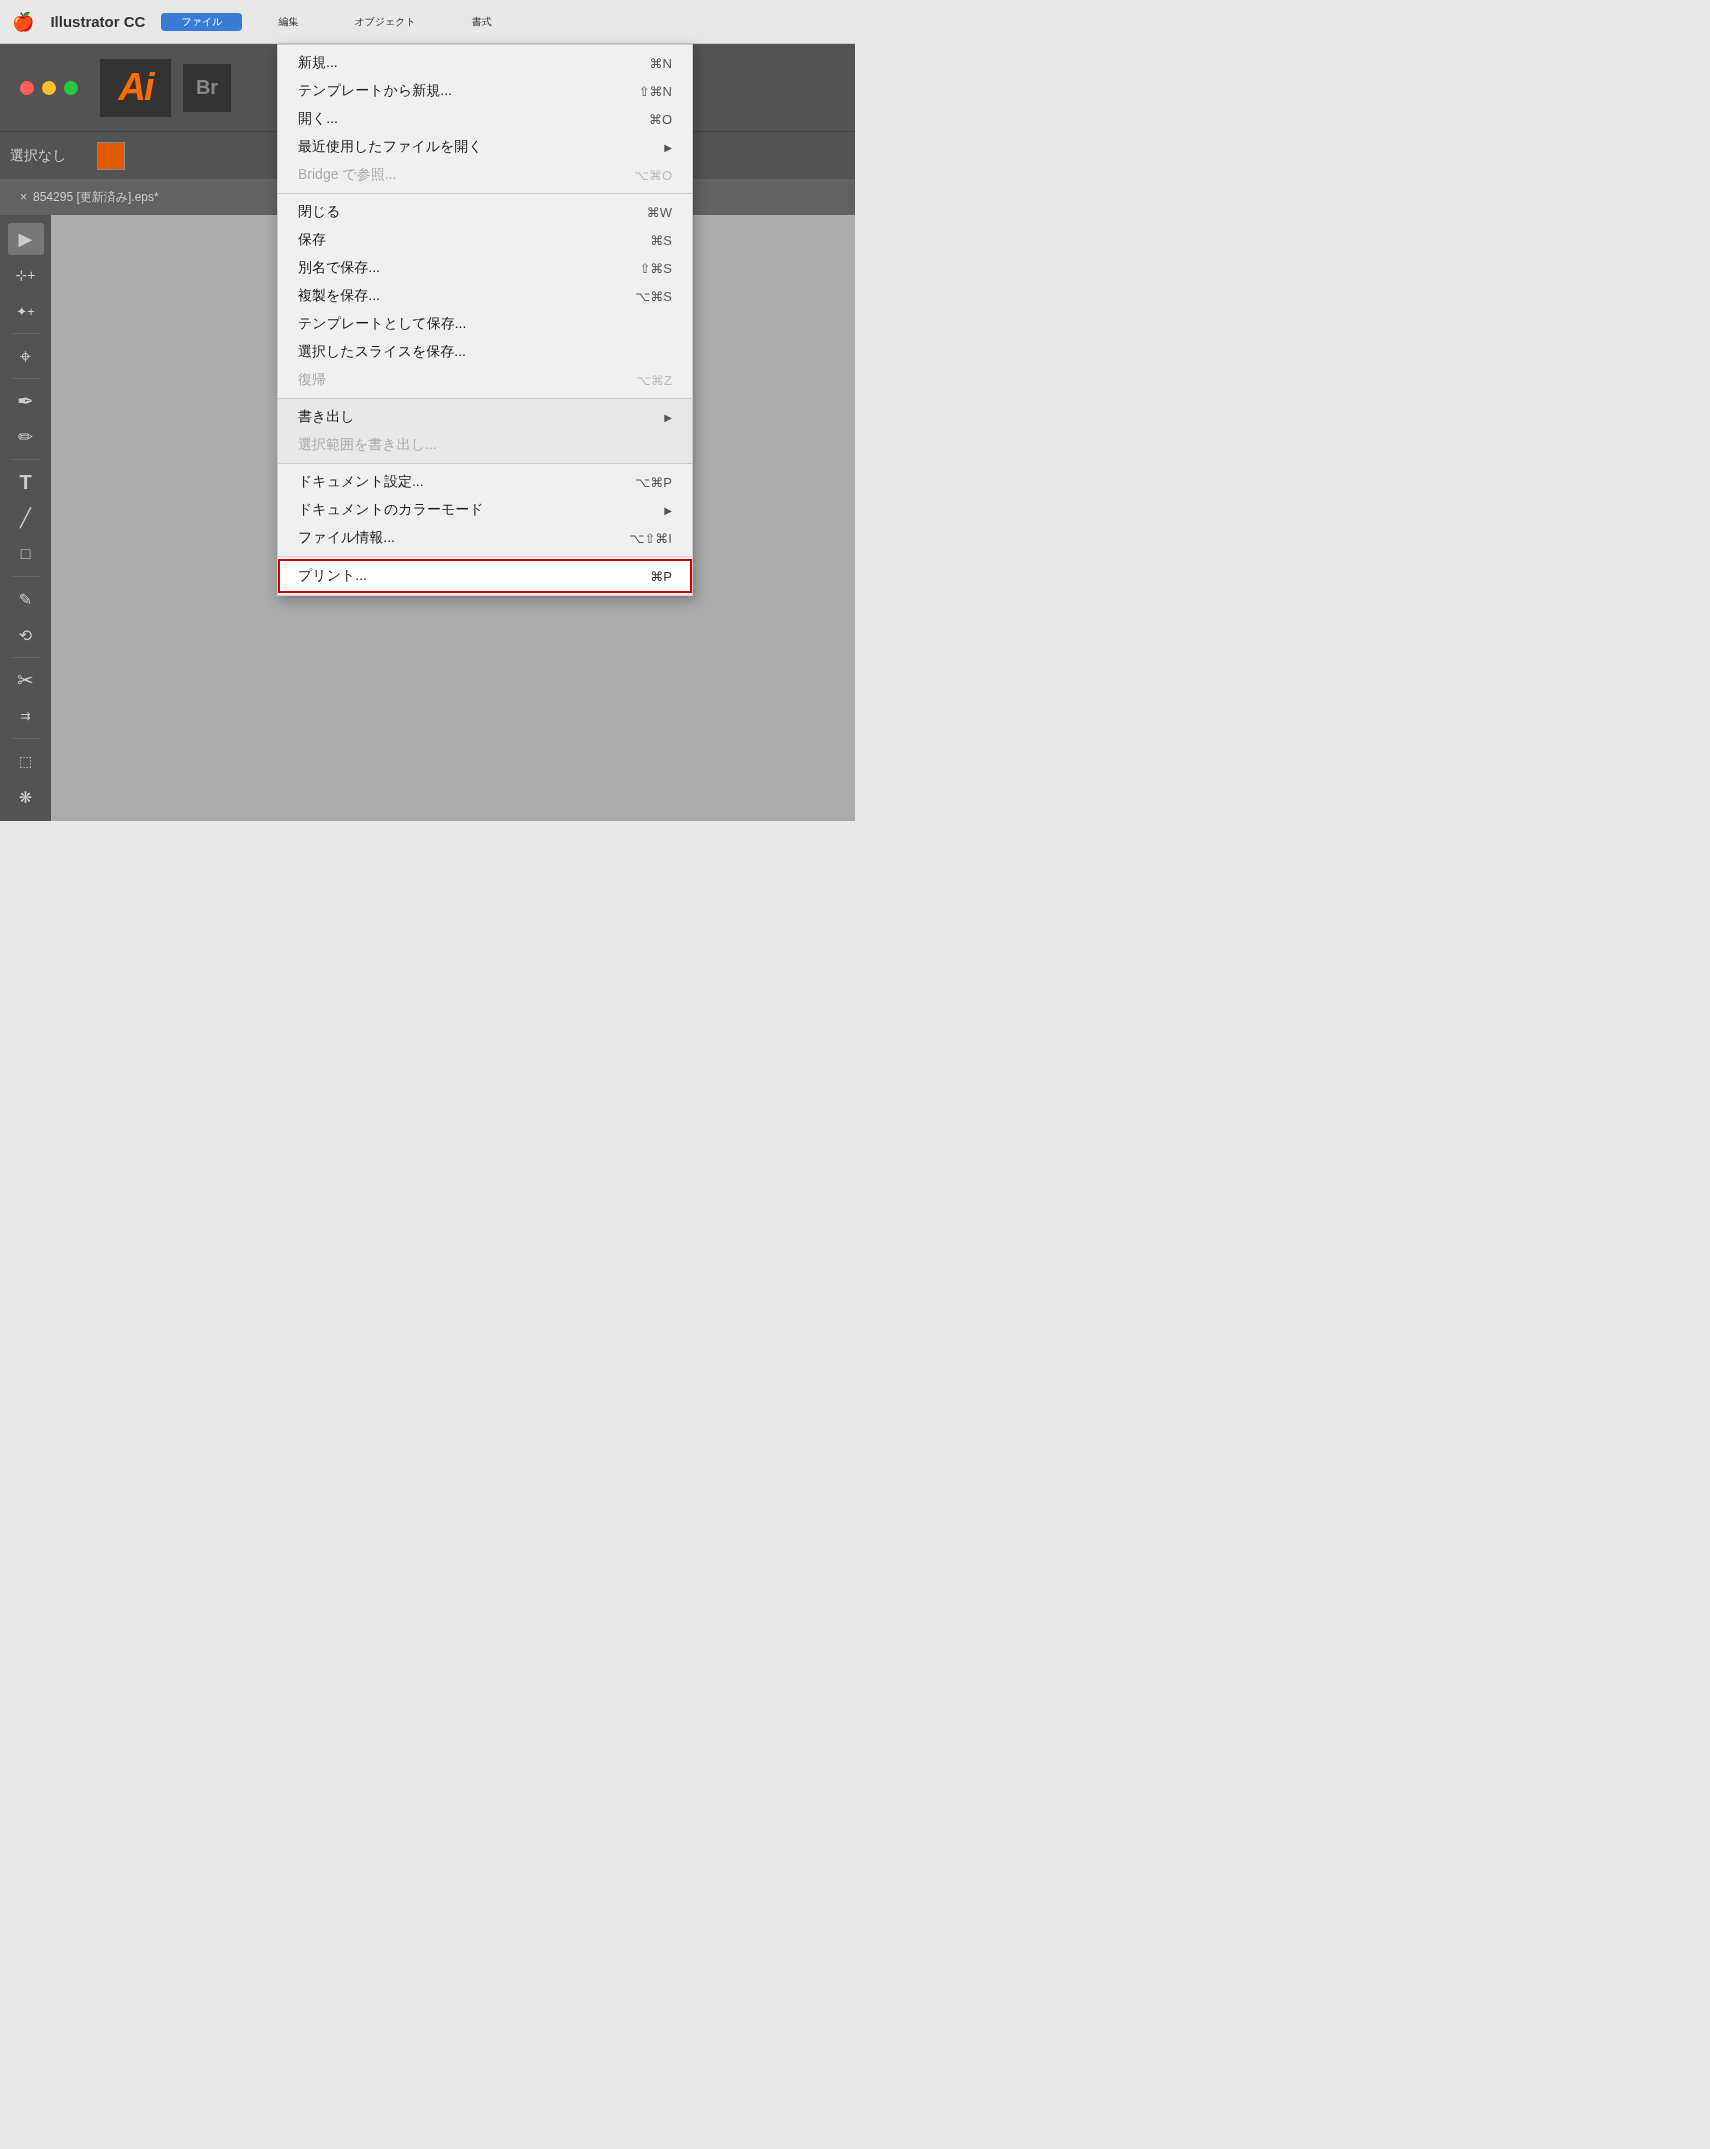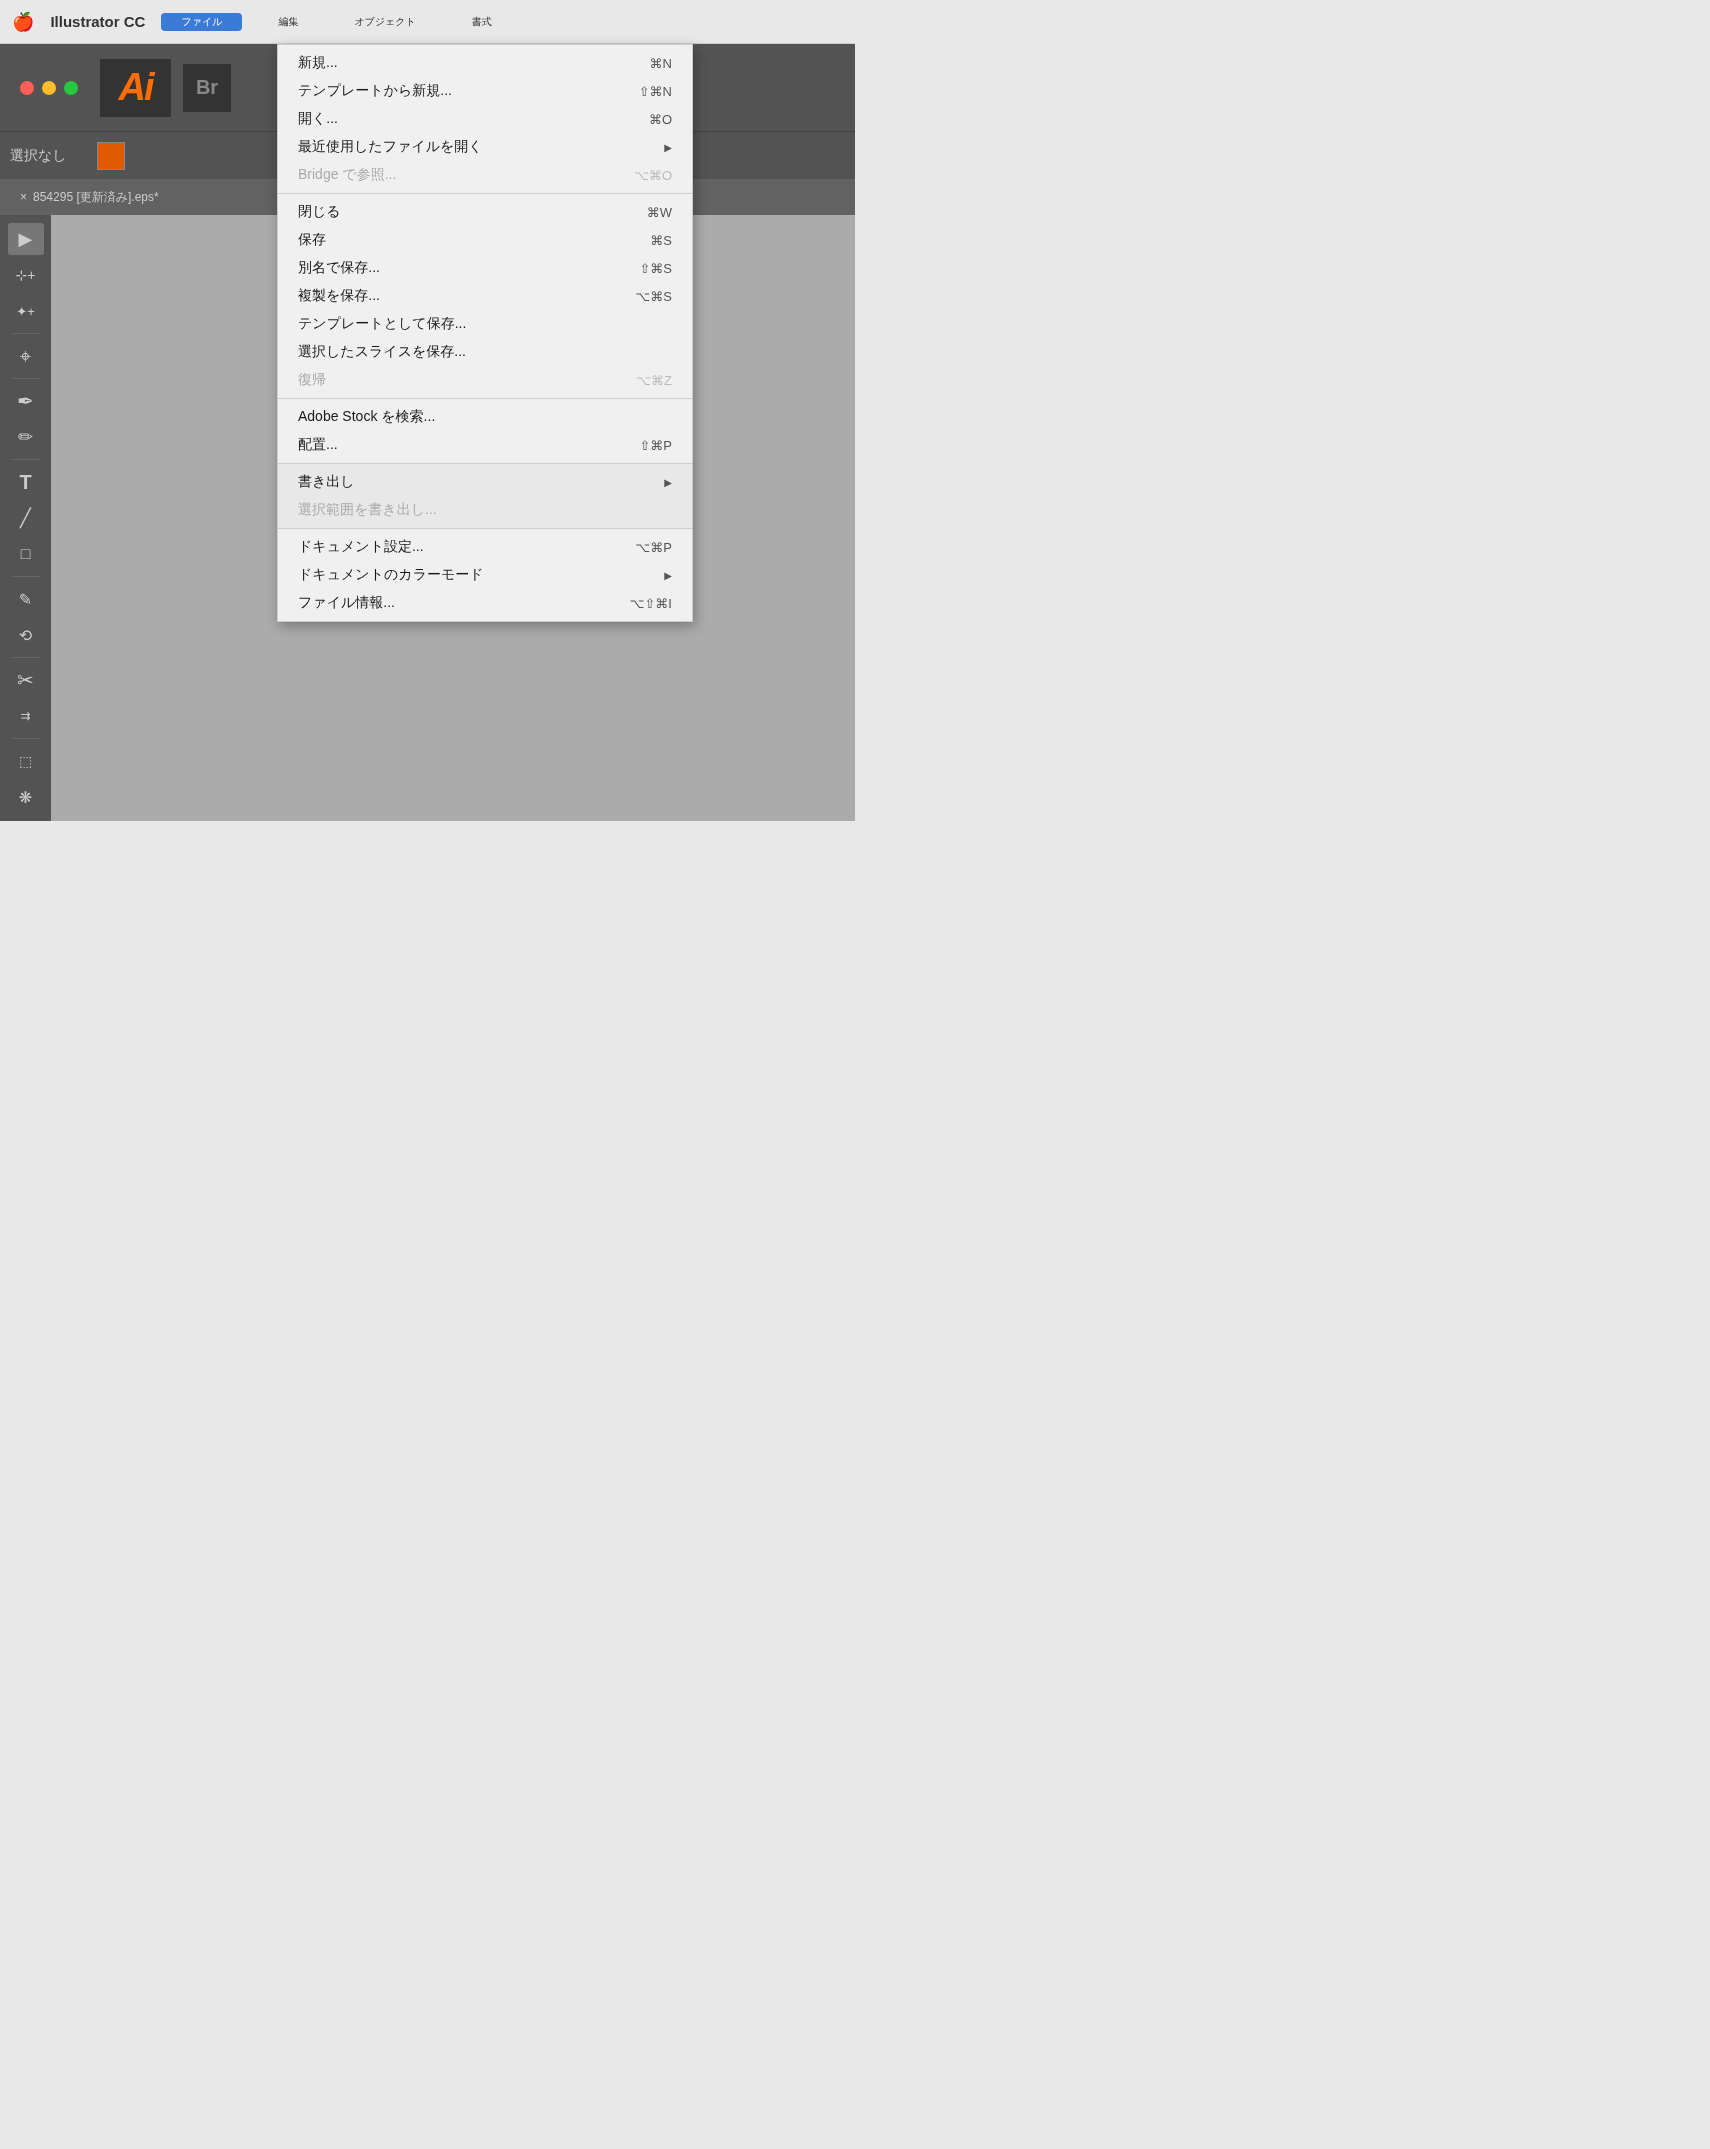--- a/index.html
+++ b/index.html
@@ -392,30 +392,20 @@
       <div class="menu-item">
         <span>選択したスライスを保存...</span>
         <span class="menu-shortcut"></span>
       </div>
       <div class="menu-item disabled">
         <span>復帰</span>
         <span class="menu-shortcut">⌥⌘Z</span>
       </div>
     </div>
 
-    <div class="menu-section">
-      <div class="menu-item">
-        <span>Adobe Stock を検索...</span>
-        <span class="menu-shortcut"></span>
-      </div>
-      <div class="menu-item">
-        <span>配置...</span>
-        <span class="menu-shortcut">⇧⌘P</span>
-      </div>
-    </div>
 
     <div class="menu-section gray-bg">
       <div class="menu-item">
         <span>書き出し</span>
         <span class="menu-arrow submenu-arrow"></span>
       </div>
       <div class="menu-item disabled">
         <span>選択範囲を書き出し...</span>
         <span class="menu-shortcut"></span>
       </div>
@@ -430,16 +420,22 @@
       <div class="menu-item">
         <span>ドキュメントのカラーモード</span>
         <span class="menu-arrow submenu-arrow"></span>
       </div>
       <div class="menu-item">
         <span>ファイル情報...</span>
         <span class="menu-shortcut">⌥⇧⌘I</span>
       </div>
     </div>
 
+    <div class="menu-section" style="padding: 2px 0;">
+      <div class="menu-item print-highlighted">
+        <span>プリント...</span>
+        <span class="menu-shortcut" style="color:#333;">⌘P</span>
+      </div>
+    </div>
 
   </div>
 </div>
 
 
 </body></html>

